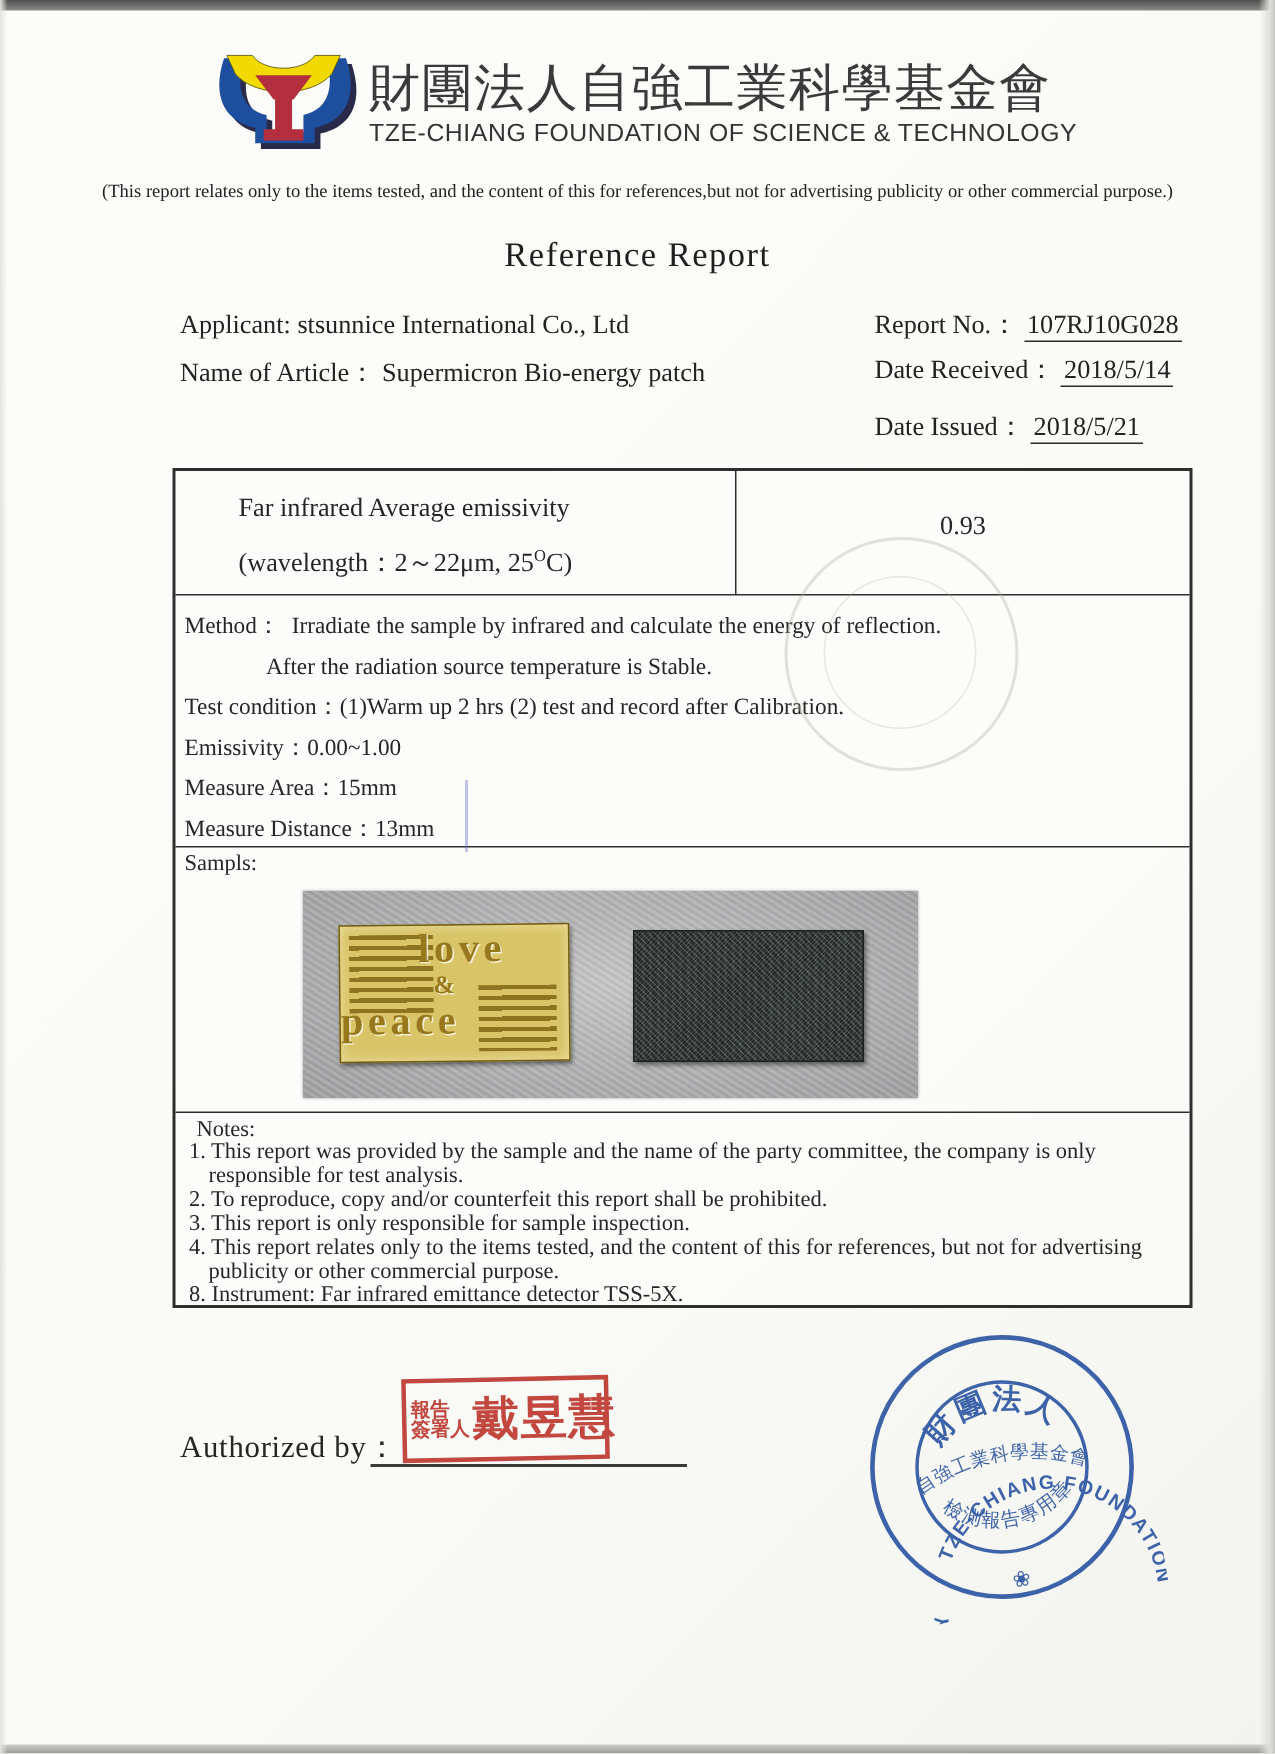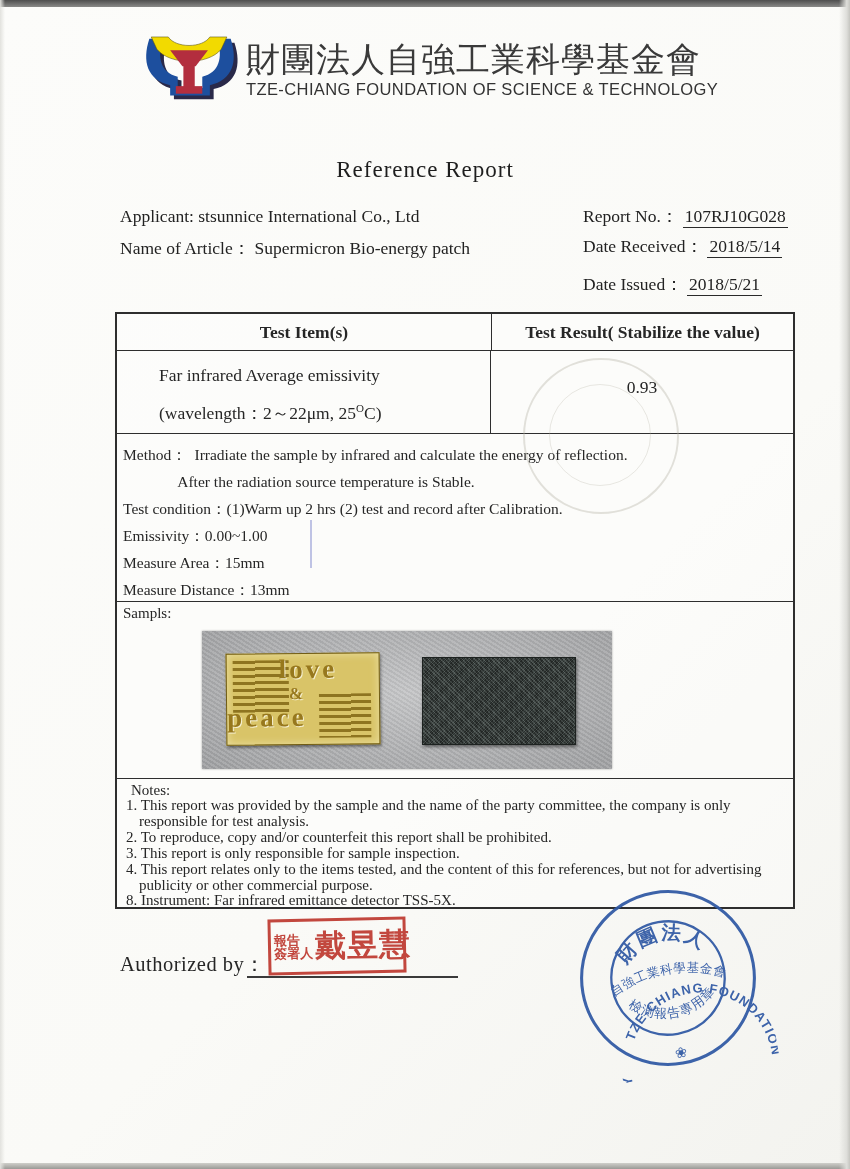--- a/index.html
+++ b/index.html
@@ -117,20 +117,21 @@
       <path d="M34,14 L74,14 L61,31 L47,31 Z" fill="#b32e3e"></path>
       <rect x="48" y="30" width="12" height="23" fill="#b32e3e"></rect>
       <path d="M40,52 L68,52 L68,60 L40,60 Z" fill="#b32e3e"></path>
     </svg>
     <div class="org-names">
       <div class="org-zh">財團法人自強工業科學基金會</div>
       <div class="org-en">TZE-CHIANG FOUNDATION OF SCIENCE &amp; TECHNOLOGY</div>
     </div>
   </header>
 
+  <div class="disclaimer">(This report relates only to the items tested, and the content of this for references,but not for advertising publicity or other commercial purpose.)</div>
 
   <h1 class="report-title">Reference Report</h1>
 
   <div class="info-line il-article">
     <span>Name of Article：</span>
     <span>Supermicron Bio-energy patch</span>
   </div>
   <div class="info-line il-applicant">
     <span>Applicant:</span>
     <span>stsunnice International Co., Ltd</span>
@@ -142,24 +143,20 @@
   <div class="info-line il-received">
     <span>Date Received：</span>
     <span class="uval">2018/5/14</span>
   </div>
   <div class="info-line il-issued">
     <span>Date Issued：</span>
     <span class="uval">2018/5/21</span>
   </div>
 
   <div class="rtable">
-    <div class="thead">
-      <div class="th th1">Test Item(s)</div>
-      <div class="th th2">Test Result( Stabilize the value)</div>
-    </div>
     <div class="trow">
       <div class="td1">
         <div class="item-l1">Far infrared Average emissivity</div>
         <div class="item-l2"><span>(wavelength：2～22μm, 25</span><sup>O</sup><span>C)</span></div>
       </div>
       <div class="td2">
         <span>0.93</span>
       </div>
     </div>
     <div class="method-box">

